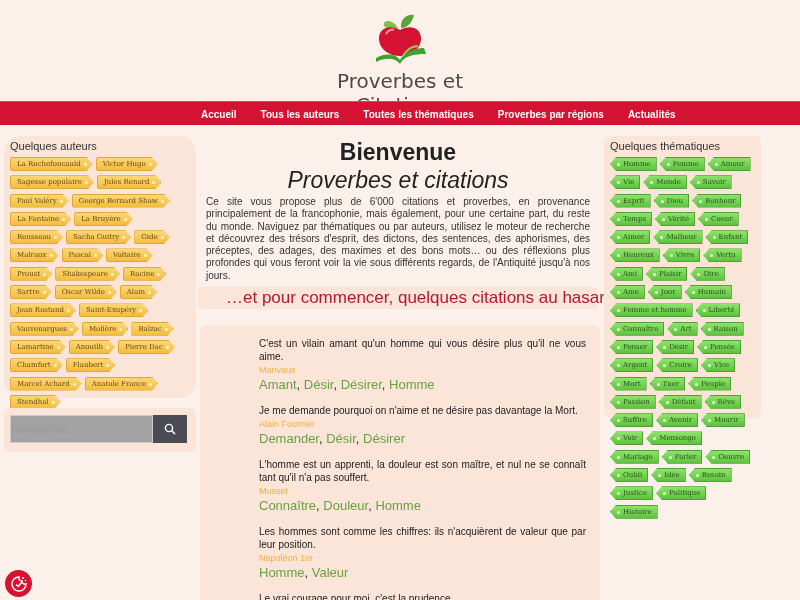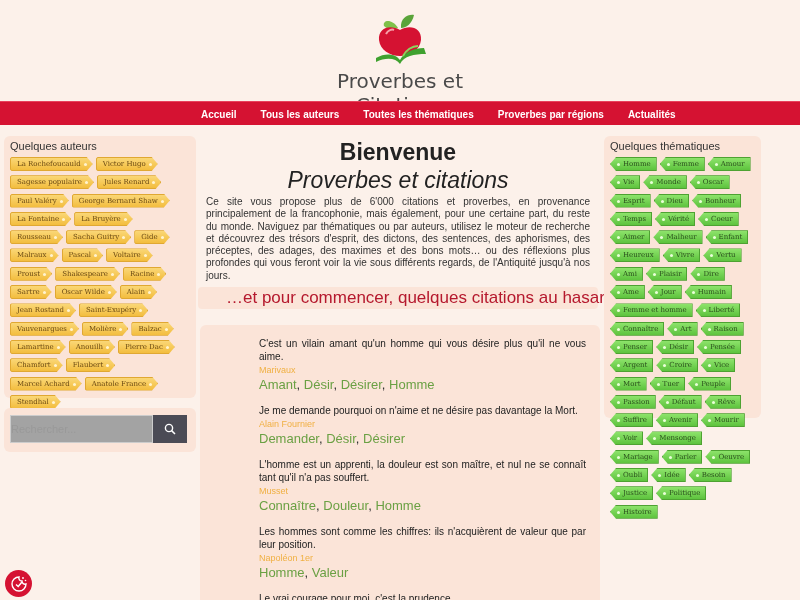--- a/index.html
+++ b/index.html
@@ -8,21 +8,21 @@
 
   .header { height: 100px; position: relative; }
   .logo { position: absolute; left: 310px; top: 12px; width: 180px; height: 82px; }
   .logo-icon { position: absolute; left: 60px; top: 0; width: 60px; height: 55px; }
   .logo-text { position: absolute; left: 0; top: 57px; width: 180px; text-align: center; font-size: 20px; color: #4a4a4a; letter-spacing: 0; font-family: "DejaVu Sans", sans-serif; font-weight: normal; }
 
   .navbar { position: absolute; top: 101px; left: 0; width: 800px; height: 24px; background: #d51232; border-top: 1px solid #e8415c; }
   .nav-items { position: absolute; left: 201px; top: 0; height: 24px; display: flex; align-items: center; }
   .nav-item { color: #fff; font-size: 10px; font-weight: bold; margin-right: 24px; white-space: nowrap; cursor: pointer; }
 
-  .left-box { position: absolute; left: 4px; top: 136px; width: 192px; height: 262px; background: #fbe4d8; border-radius: 6px; padding: 4px 6px; }
+  .left-box { position: absolute; left: 4px; top: 136px; width: 192px; height: 262px; background: #fbe4d8; border-radius: 16px; padding: 4px 6px; }
   .right-box { position: absolute; left: 604px; top: 136px; width: 157px; height: 282px; background: #fbe4d8; border-radius: 6px; padding: 4px 6px; }
   .box-title { font-size: 11px; color: #333; margin-bottom: 5px; margin-top: 0; }
   .tags { display: flex; flex-wrap: wrap; }
 
   .tag-author { display: inline-flex; align-items: center; height: 14px; margin: 0 3px 4.3px 0; padding: 0 11px 0 6px; background: linear-gradient(#fad777, #f3bd3e); border: 1px solid #e0a832; border-radius: 2px 0 0 2px; font-family: "DejaVu Serif", serif; font-size: 7px; color: #6b4a13; position: relative; cursor: pointer; clip-path: polygon(0 0, calc(100% - 6px) 0, 100% 50%, calc(100% - 6px) 100%, 0 100%); }
   .tag-author::after { content: ""; position: absolute; right: 5px; top: 5px; width: 3px; height: 3px; border-radius: 50%; background: #fff3d0; }
 
   .tag-theme { display: inline-flex; align-items: center; height: 14px; margin: 0 3px 4.3px 0; padding: 0 5px 0 12px; background: linear-gradient(#8de36b, #5ec33e); border: 1px solid #4ea232; font-family: "DejaVu Serif", serif; font-size: 7px; color: #2a4f1c; position: relative; cursor: pointer; clip-path: polygon(6px 0, 100% 0, 100% 100%, 6px 100%, 0 50%); }
   .tag-theme::before { content: ""; position: absolute; left: 6px; top: 5px; width: 3px; height: 3px; border-radius: 50%; background: #e9ffd8; }
 
@@ -157,21 +157,21 @@
   </div>
 
 <div class="right-box">
   <div class="box-title">Quelques thématiques</div>
   <div class="tags" id="theme-tags">
       <span class="tag-theme">Homme</span>
       <span class="tag-theme">Femme</span>
       <span class="tag-theme">Amour</span>
       <span class="tag-theme">Vie</span>
       <span class="tag-theme">Monde</span>
-      <span class="tag-theme">Oscar</span>
+      <span class="tag-theme">Savoir</span>
       <span class="tag-theme">Esprit</span>
       <span class="tag-theme">Dieu</span>
       <span class="tag-theme">Bonheur</span>
       <span class="tag-theme">Temps</span>
       <span class="tag-theme">Vérité</span>
       <span class="tag-theme">Coeur</span>
       <span class="tag-theme">Aimer</span>
       <span class="tag-theme">Malheur</span>
       <span class="tag-theme">Enfant</span>
       <span class="tag-theme">Heureux</span>

